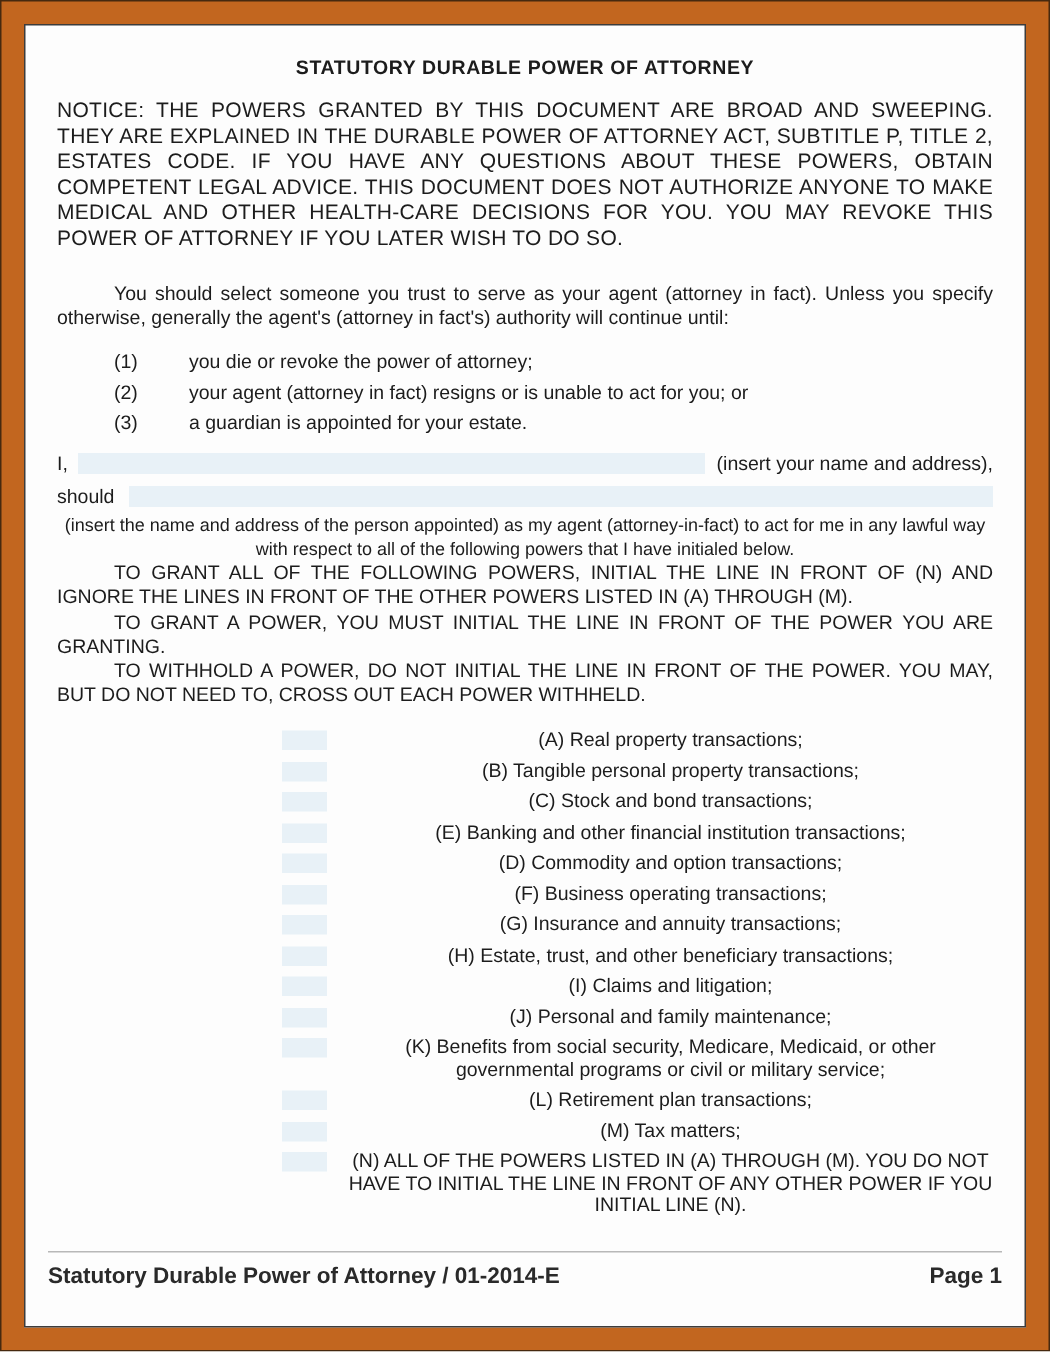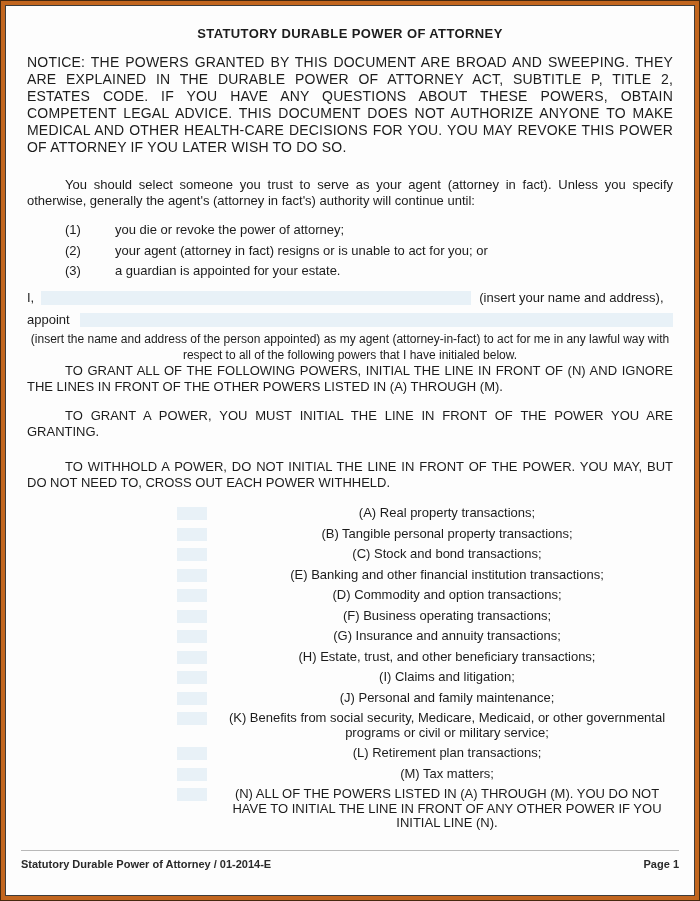--- a/index.html
+++ b/index.html
@@ -6,21 +6,21 @@
   html,body { background:#fff; }
   .canvas {
     width:700px; height:901px;
     background:#46290f;
     padding:1px;
     font-family:"Liberation Sans", "DejaVu Sans", sans-serif;
   }
   .border-orange {
     width:100%; height:100%;
     background:#c2661f;
-    padding:4px;
+    padding:15px;
   }
   .page {
     width:100%; height:100%;
     background:#fdfdfd;
     border:1px solid #3c3c3c;
     padding:0 21px;
     position:relative;
     color:#1c1c1c;
     overflow:hidden;
   }
@@ -71,22 +71,22 @@
     line-height:15.5px;
     text-align:center;
   }
   .instr {
     font-size:13px;
     line-height:15.5px;
     text-indent:38px;
     text-align:justify;
   }
   .instr.i0 { }
-  .instr.i1 { margin-top:14px; }
-  .instr.i2 { margin-top:20px; }
+  .instr.i1 { margin-top:2px; }
+  .instr.i2 { margin-top:1px; }
   .powers { margin-top:16px;text-align:center; }
   .power-row {
     display:flex;
     align-items:flex-start;
     margin-left:150px;
     margin-bottom:6px;
     font-size:13px;
     line-height:14.5px;
   }
   .initial-box {
@@ -97,21 +97,21 @@
     margin-top:1px;
   }
   .power-label { flex:1; max-width:452px; }
   .footer {
     position:absolute;
     left:15px; right:15px; bottom:25px;
     border-top:1px solid #b8b8b8;
     padding-top:7px;
     display:flex;
     justify-content:space-between;
-    font-size:11px;
+    font-size:15px;
     font-weight:bold;
     color:#2a2a2a;
   }
 </style>
 </head>
 <body>
 
 <div class="canvas">
   <div class="border-orange">
     <div class="page">
@@ -137,21 +137,21 @@
         </div>
       </div>
 
       <div class="appoint-block">
         <div class="appoint-row1">
           <span>I,</span>
           <span class="hl-field name"></span>
           <span class="hint">(insert your name and address),</span>
         </div>
         <div class="appoint-row2">
-          <span>appoint</span>
+          <span>should</span>
           <span class="hl-field agent"></span>
         </div>
         <div class="appoint-cont">(insert the name and address of the person appointed) as my agent (attorney-in-fact) to act for me in any lawful way with respect to all of the following powers that I have initialed below.</div>
       </div>
 
       <div class="instr i0">TO GRANT ALL OF THE FOLLOWING POWERS, INITIAL THE LINE IN FRONT OF (N) AND IGNORE THE LINES IN FRONT OF THE OTHER POWERS LISTED IN (A) THROUGH (M).</div>
       <div class="instr i1">TO GRANT A POWER, YOU MUST INITIAL THE LINE IN FRONT OF THE POWER YOU ARE GRANTING.</div>
       <div class="instr i2">TO WITHHOLD A POWER, DO NOT INITIAL THE LINE IN FRONT OF THE POWER. YOU MAY, BUT DO NOT NEED TO, CROSS OUT EACH POWER WITHHELD.</div>
 
       <div class="powers">

